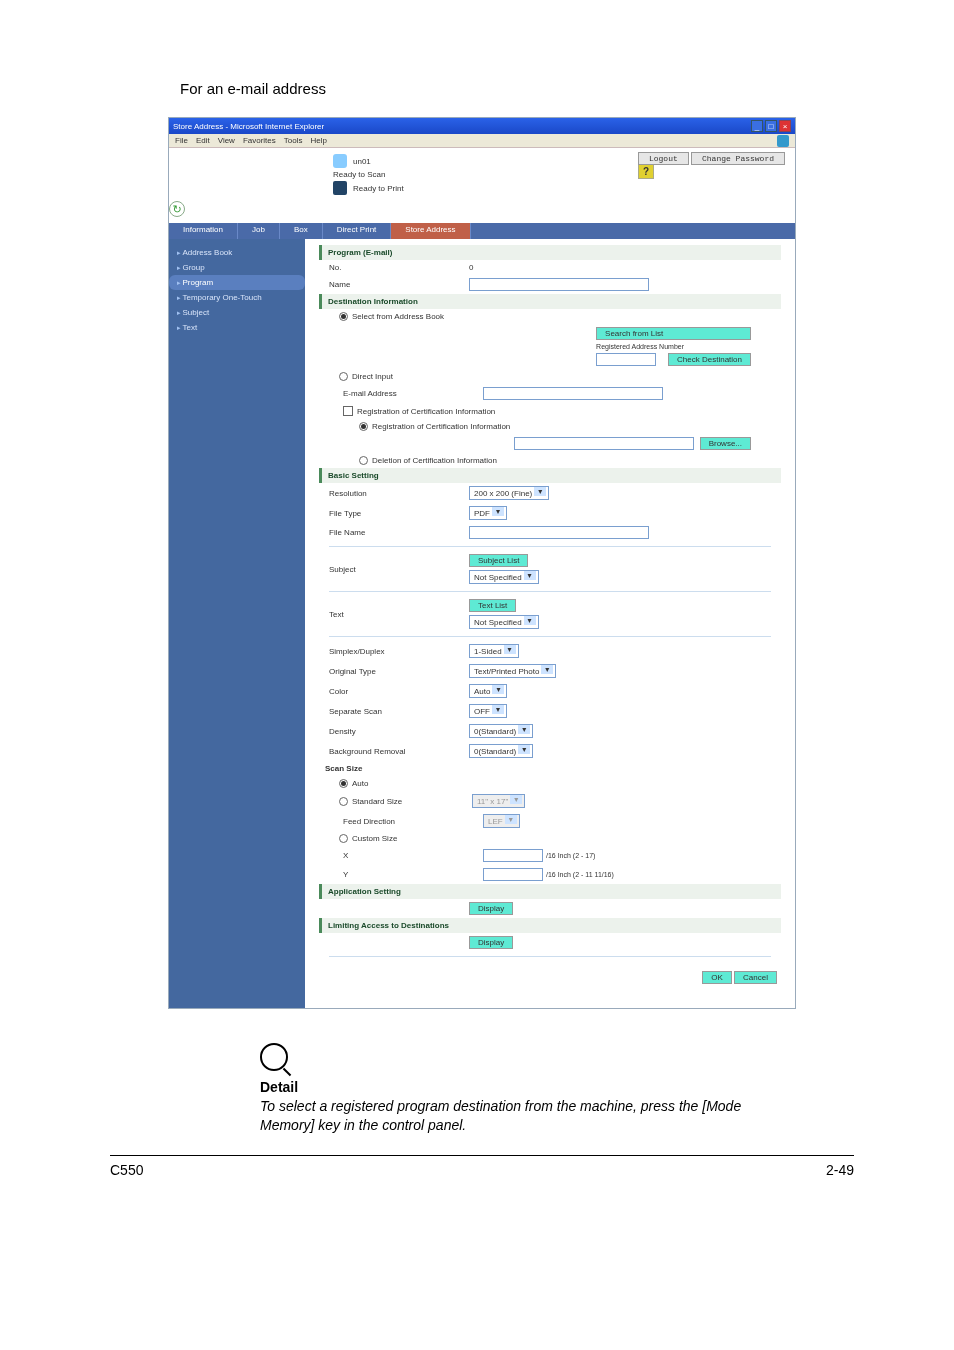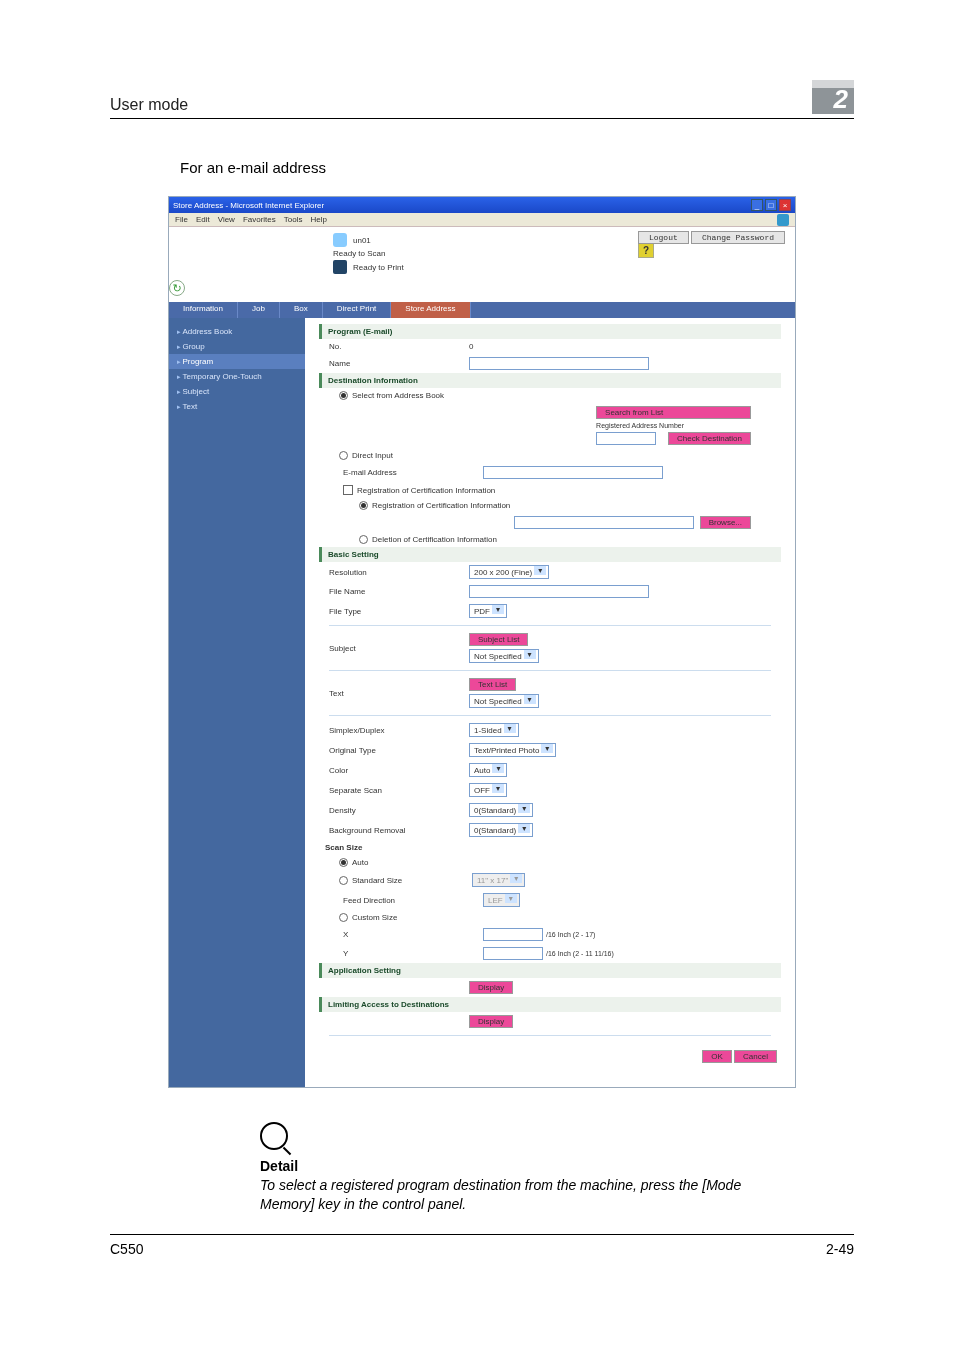--- a/index.html
+++ b/index.html
@@ -93,39 +93,39 @@
     display:flex; background:#4a6aa8; height:16px; color:#fff; font-size:8px;
   }
   .tabbar .tab { padding:2px 14px; border-right:1px solid #6a89c8; }
   .tabbar .tab.active { background:#c06048; }
   .body-area { display:flex; }
   .sidebar {
     width:136px; background:#44689f; color:#d8e4fa; font-size:8px; padding:6px 0;
     min-height:740px;
   }
   .sidebar .sitem { padding:3px 8px; }
-  .sidebar .sitem.active { background:#5a7fbf; color:#fff; }
+  .sidebar .sitem.active { background:#5a7fbf; color:#fff;border-radius:6px; }
   .sidebar .sitem::before { content:"▸ "; font-size:7px; color:#a0c0f0; }
   .main {
     flex:1; padding:6px 14px 14px 14px; background:#fff;
   }
   .sect-head {
     background:#ecf2ec; color:#1a4a2a; font-size:8px; font-weight:bold;
     padding:3px 6px; border-left:3px solid #4a8a5a;
   }
   .kv { display:flex; align-items:center; padding:3px 10px; font-size:8px; }
   .kv .k { width:140px; color:#333; }
   .kv .v { flex:1; }
   .txt-in { border:1px solid #7a9fcf; height:13px; width:140px; font-size:8px; padding:0 2px;}
   .txt-in.wide { width:180px; }
   .txt-in.narrow { width:60px; }
   .sel { border:1px solid #7a9fcf; background:#fff; height:14px; font-size:8px; padding:0 16px 0 4px; display:inline-flex; align-items:center; position:relative;}
   .sel::after { content:"▾"; position:absolute; right:2px; top:0; width:12px; text-align:center; background:#cde3ff; }
   .btn {
-    background:#ec4899; border:1px solid #999; padding:1px 8px; font-size:8px;
+    background:#5eead4; border:1px solid #999; padding:1px 8px; font-size:8px;
     display:inline-block;
   }
   .radio-row { padding:3px 10px 3px 20px; font-size:8px; display:flex; align-items:center; }
   .radio-row .rlabel { width:120px; }
   .chk { width:10px; height:10px; border:1px solid #666; display:inline-block; vertical-align:middle; margin-right:4px;}
   .rad { width:9px; height:9px; border:1px solid #666; border-radius:50%; display:inline-block; vertical-align:middle; margin-right:4px; position:relative;}
   .rad.checked::after { content:""; width:5px; height:5px; background:#333; border-radius:50%; position:absolute; top:1px; left:1px;}
   .footer-btns { text-align:right; padding:10px 4px; }
   .hr { border-top:1px solid #cde; margin:4px 10px; }
   .unit-note { font-size:7px; color:#333; margin-left:3px;}
@@ -148,24 +148,20 @@
   }
   .sub-indent { padding-left:24px; }
   .sub-indent2 { padding-left:40px; }
   .disabled-sel { color:#999; background:#eee; }
 </style>
 </head>
 <body>
 
 <div class="page">
 
-  <div class="running-head">
-    <span class="title">User mode</span>
-    <span class="chapter-badge">2</span>
-  </div>
 
   <div class="section-title">For an e-mail address</div>
 
   <div class="browser-frame">
 
     <div class="titlebar">
       <span class="t-label">Store Address - Microsoft Internet Explorer</span>
       <span class="win-btns">
         <span class="wb-min">_</span>
         <span class="wb-max">□</span>
@@ -279,26 +275,26 @@
             <span class="rad"></span>
             <span>Deletion of Certification Information</span>
           </div>
 
         <div class="sect-head">Basic Setting</div>
         <div class="kv">
             <span class="k">Resolution</span>
             <span class="v"><span class="sel">200 x 200 (Fine)</span></span>
           </div>
         <div class="kv">
+            <span class="k">File Type</span>
+            <span class="v"><span class="sel">PDF</span></span>
+          </div>
+        <div class="kv">
             <span class="k">File Name</span>
             <span class="v"><input class="txt-in wide" style=""></span>
-          </div>
-        <div class="kv">
-            <span class="k">File Type</span>
-            <span class="v"><span class="sel">PDF</span></span>
           </div>
         <div class="hr"></div>
         <div class="kv">
             <span class="k">Subject</span>
             <span class="v"><span class="btn">Subject List</span><br><span class="sel" style="margin-top:3px;">Not Specified</span></span>
           </div>
         <div class="hr"></div>
         <div class="kv">
             <span class="k">Text</span>
             <span class="v"><span class="btn">Text List</span><br><span class="sel" style="margin-top:3px;">Not Specified</span></span>

